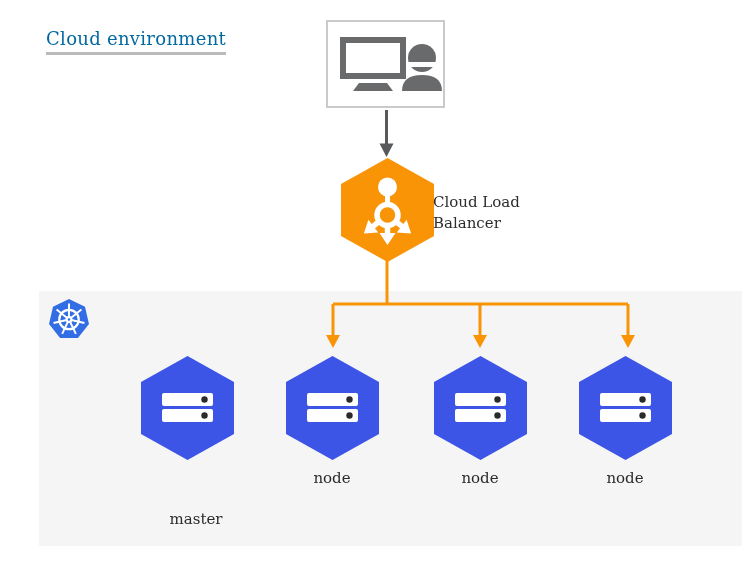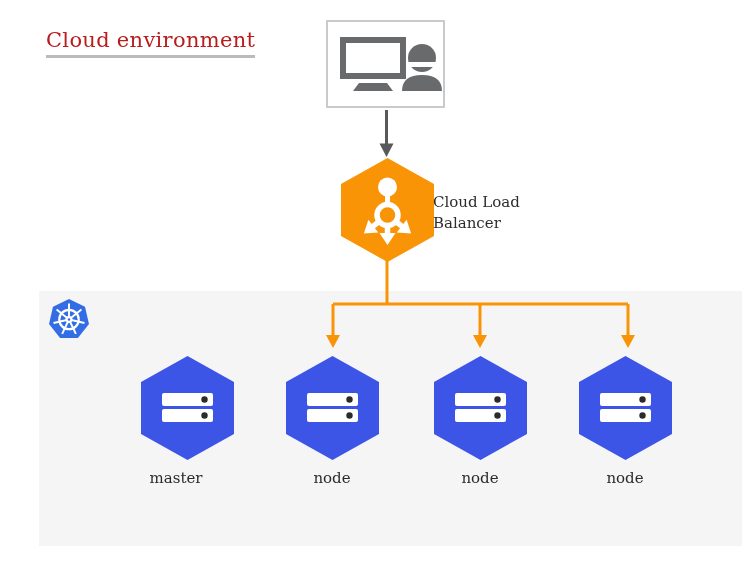--- a/index.html
+++ b/index.html
@@ -2,21 +2,21 @@
 <html><head>
 <meta charset="utf-8">
 <style>
   html,body{margin:0;padding:0;background:#fff;}
   .canvas{
     position:relative;width:756px;height:567px;background:#ffffff;overflow:hidden;
     font-family:"DejaVu Serif","Liberation Serif",serif;
   }
   .title{
     position:absolute;left:46px;top:28px;
-    font-size:21px;letter-spacing:.3px;color:#b91c1c;
+    font-size:18px;letter-spacing:.3px;color:#0369a1;
     padding-bottom:3px;border-bottom:3px solid #babbbd;
   }
   .panel{
     position:absolute;left:39px;top:291px;width:703px;height:255px;
     background:#f5f5f6;
   }
   .connectors{position:absolute;left:0;top:0;width:756px;height:567px;}
   .client-box{
     position:absolute;left:326px;top:20px;width:119px;height:88px;
     background:#fff;border:2px solid #c9cacc;box-sizing:border-box;
@@ -34,21 +34,21 @@
   .hex-n2{left:434px;top:356px;}
   .hex-n3{left:579px;top:356px;}
   .lb-label{
     position:absolute;left:433px;top:192px;width:104px;
     text-align:left;font-size:15px;line-height:21px;color:#2d2d2d;
   }
   .node-label{
     position:absolute;top:469px;width:140px;text-align:center;
     font-size:15px;color:#2b2b2b;
   }
-  .lbl-master{left:106px;}
+  .lbl-master{left:126px;margin-top:41px;}
   .lbl-n1{left:262px;}
   .lbl-n2{left:410px;}
   .lbl-n3{left:555px;}
   .k8s-logo{position:absolute;left:48px;top:299px;width:42px;height:41px;}
   svg{display:block;}
 </style>
 </head>
 <body>
 
 <div class="canvas">

